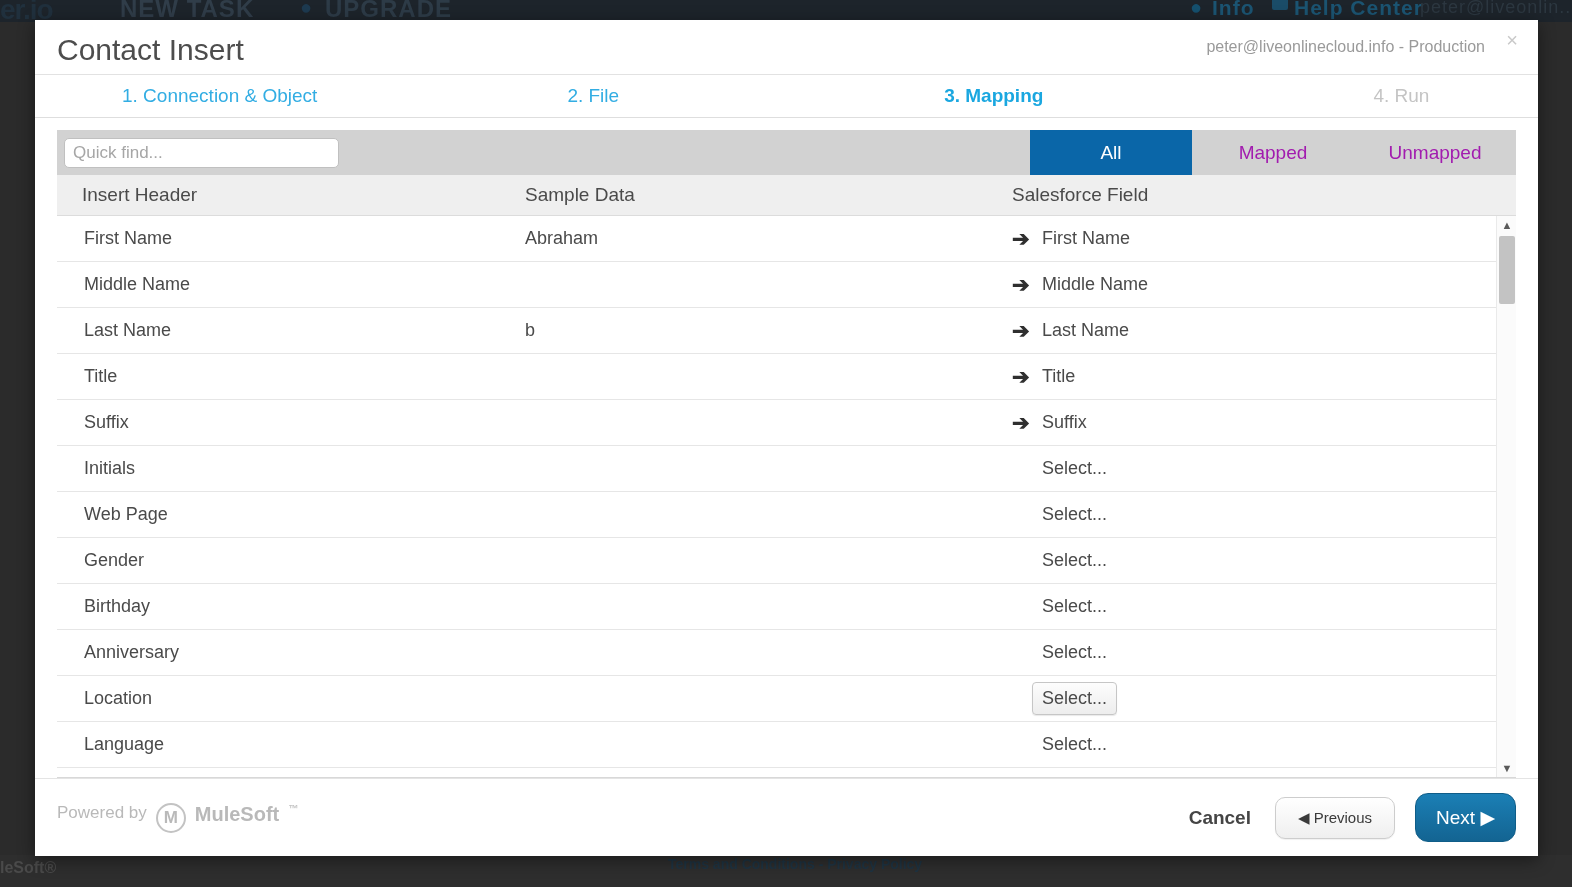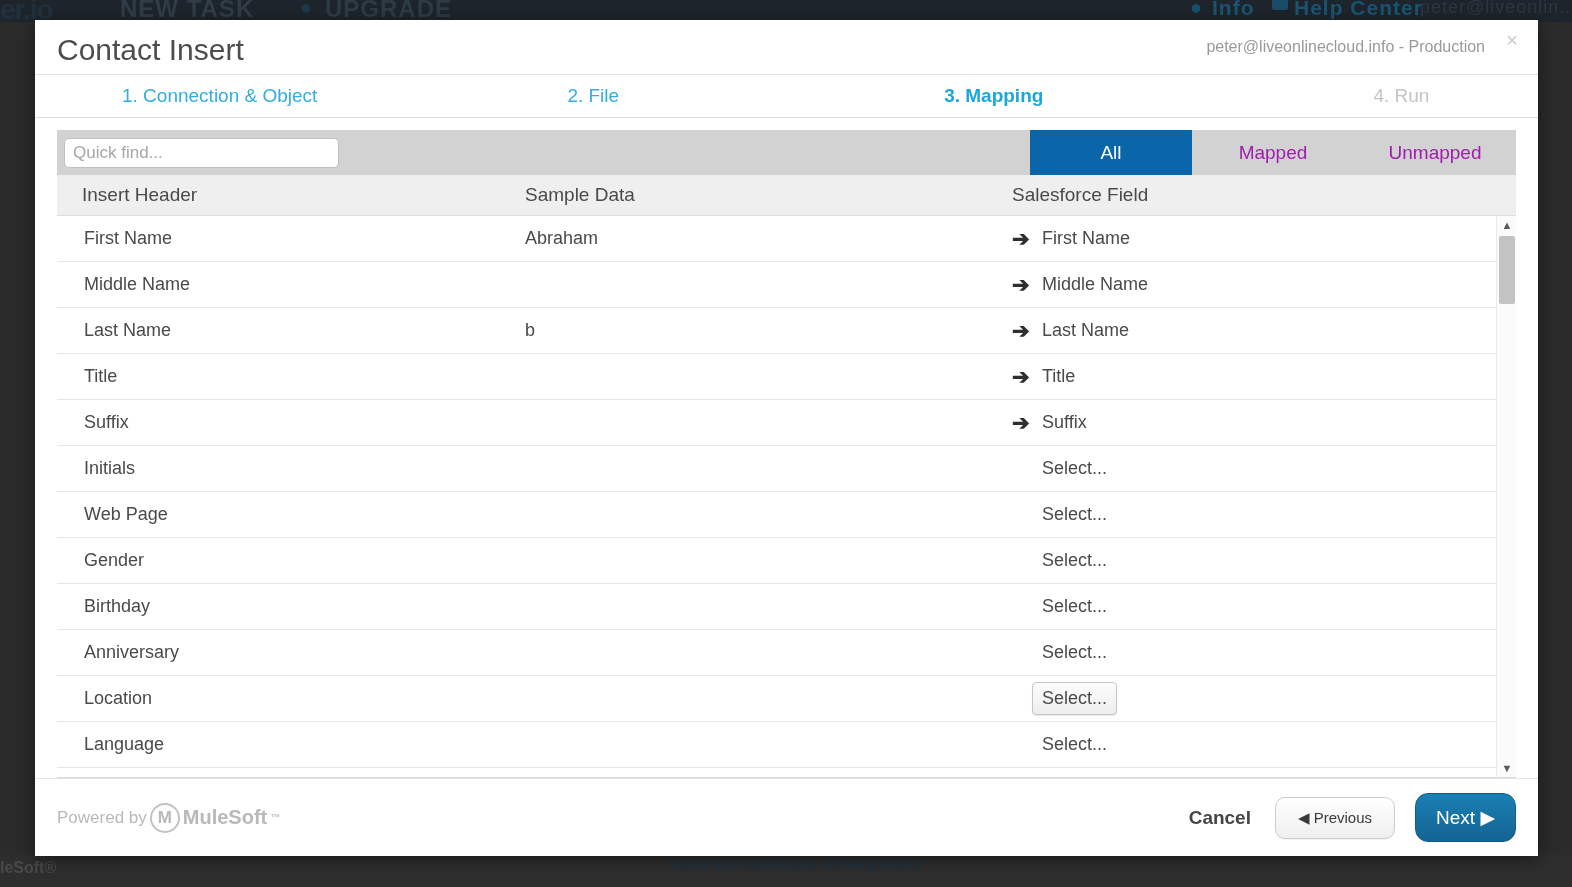--- a/index.html
+++ b/index.html
@@ -265,22 +265,22 @@
     border-top: 1px solid #e4e4e4;
     flex: 0 0 auto;
     display: flex;
     align-items: center;
     padding: 0 22px;
     background: #fff;
     position: relative;
   }
   .powered {
     display: flex;
-    align-items: center;
-    gap: 3px;
+    align-items: flex-start;
+    gap: 9px;
     color: #b6b6b6;
     font-size: 17px;
     font-weight: bold;
   }
   .powered .lbl { font-weight: normal; color: #b9b9b9; }
   .mule-ring {
     width: 30px; height: 30px;
     border-radius: 50%;
     border: 2px solid #c3c3c3;
     display: flex; align-items: center; justify-content: center;

